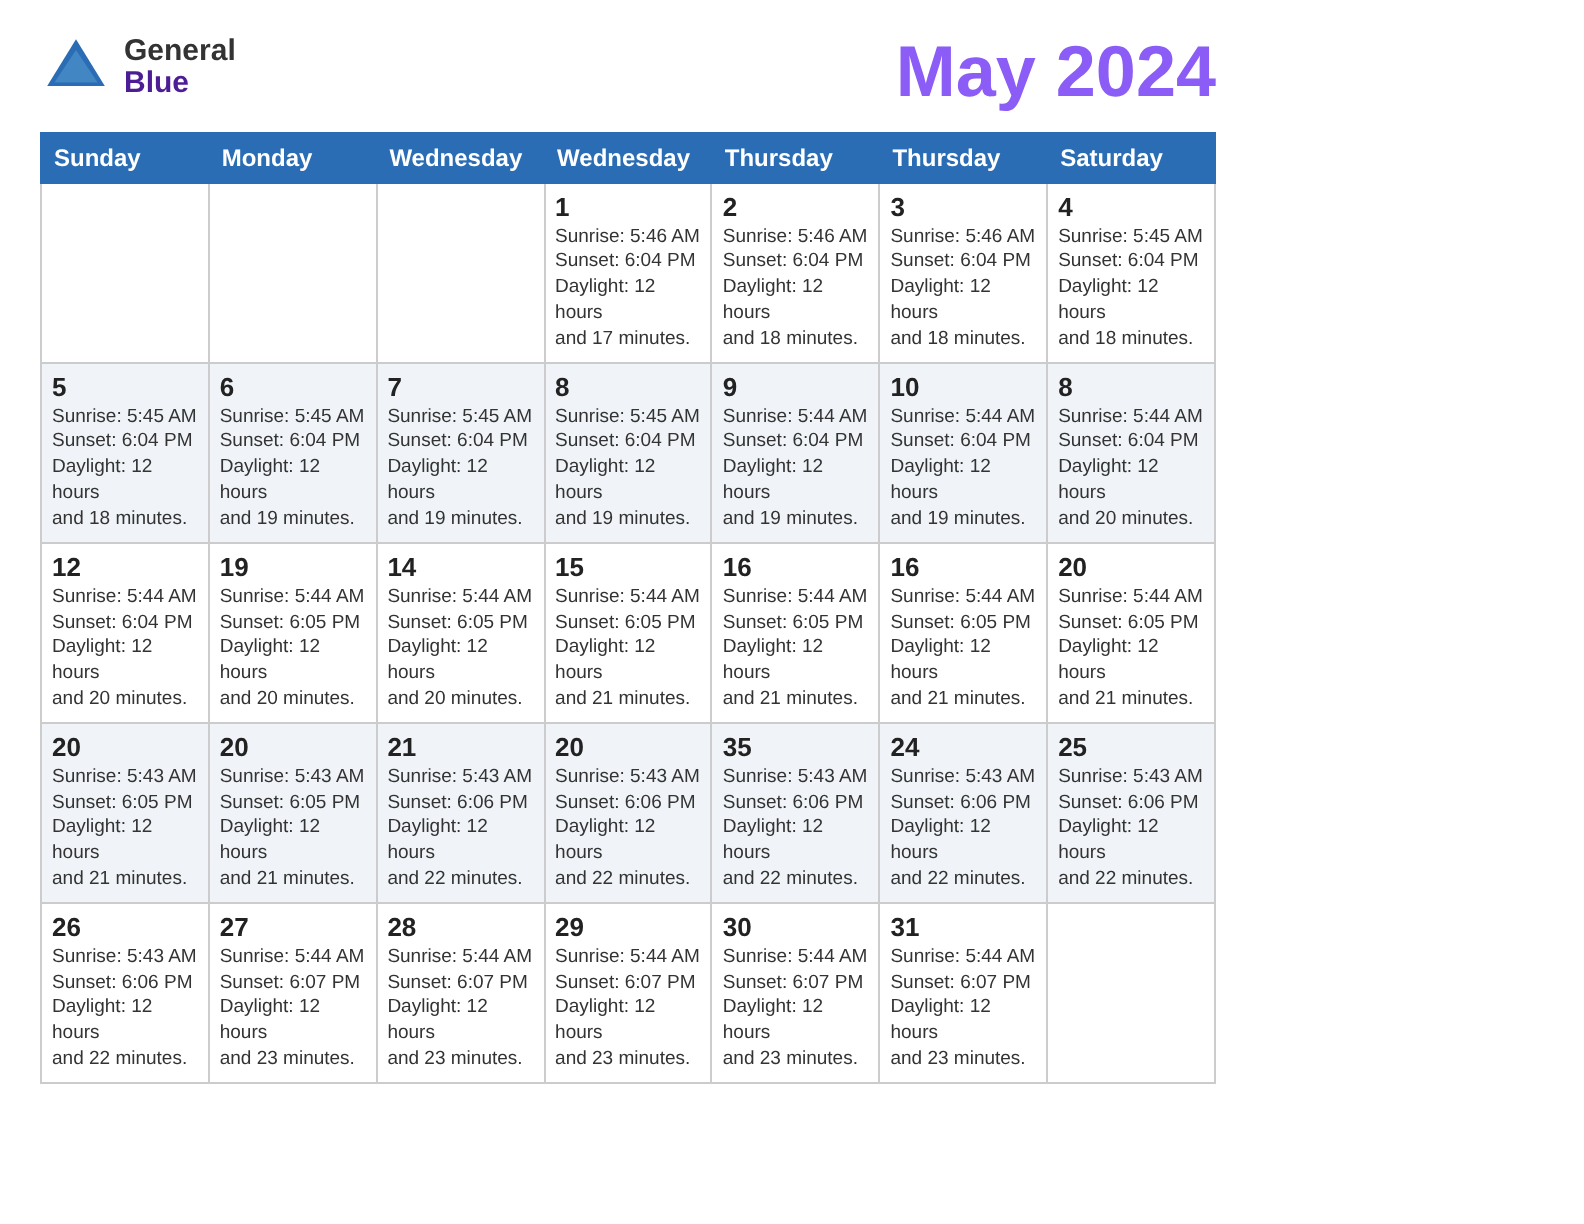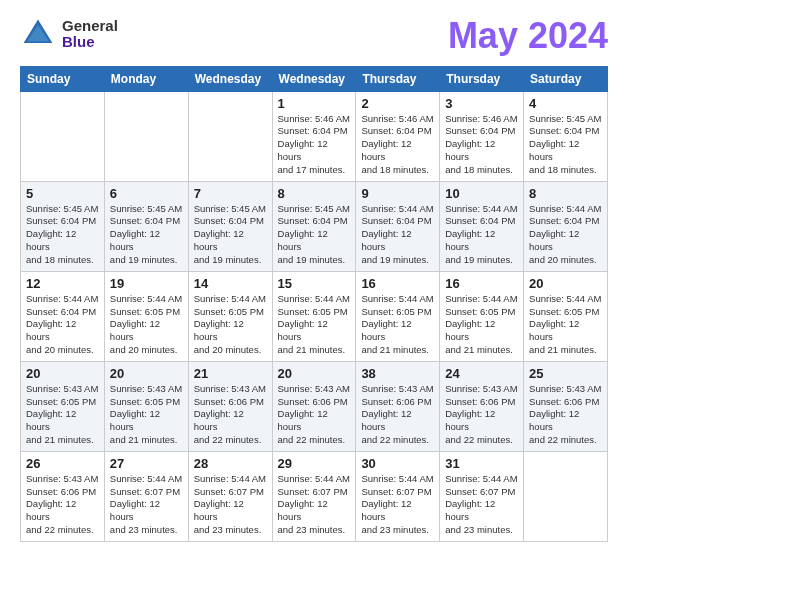--- a/index.html
+++ b/index.html
@@ -296,21 +296,21 @@
 and 22 minutes.</div>
           </td>
           <td>
             <span class="day-number">20</span>
             <div class="cell-text" style="white-space: pre-line;">Sunrise: 5:43 AM
 Sunset: 6:06 PM
 Daylight: 12 hours
 and 22 minutes.</div>
           </td>
           <td>
-            <span class="day-number">38</span>
+            <span class="day-number">35</span>
             <div class="cell-text" style="white-space: pre-line;">Sunrise: 5:43 AM
 Sunset: 6:06 PM
 Daylight: 12 hours
 and 22 minutes.</div>
           </td>
           <td>
             <span class="day-number">24</span>
             <div class="cell-text" style="white-space: pre-line;">Sunrise: 5:43 AM
 Sunset: 6:06 PM
 Daylight: 12 hours

